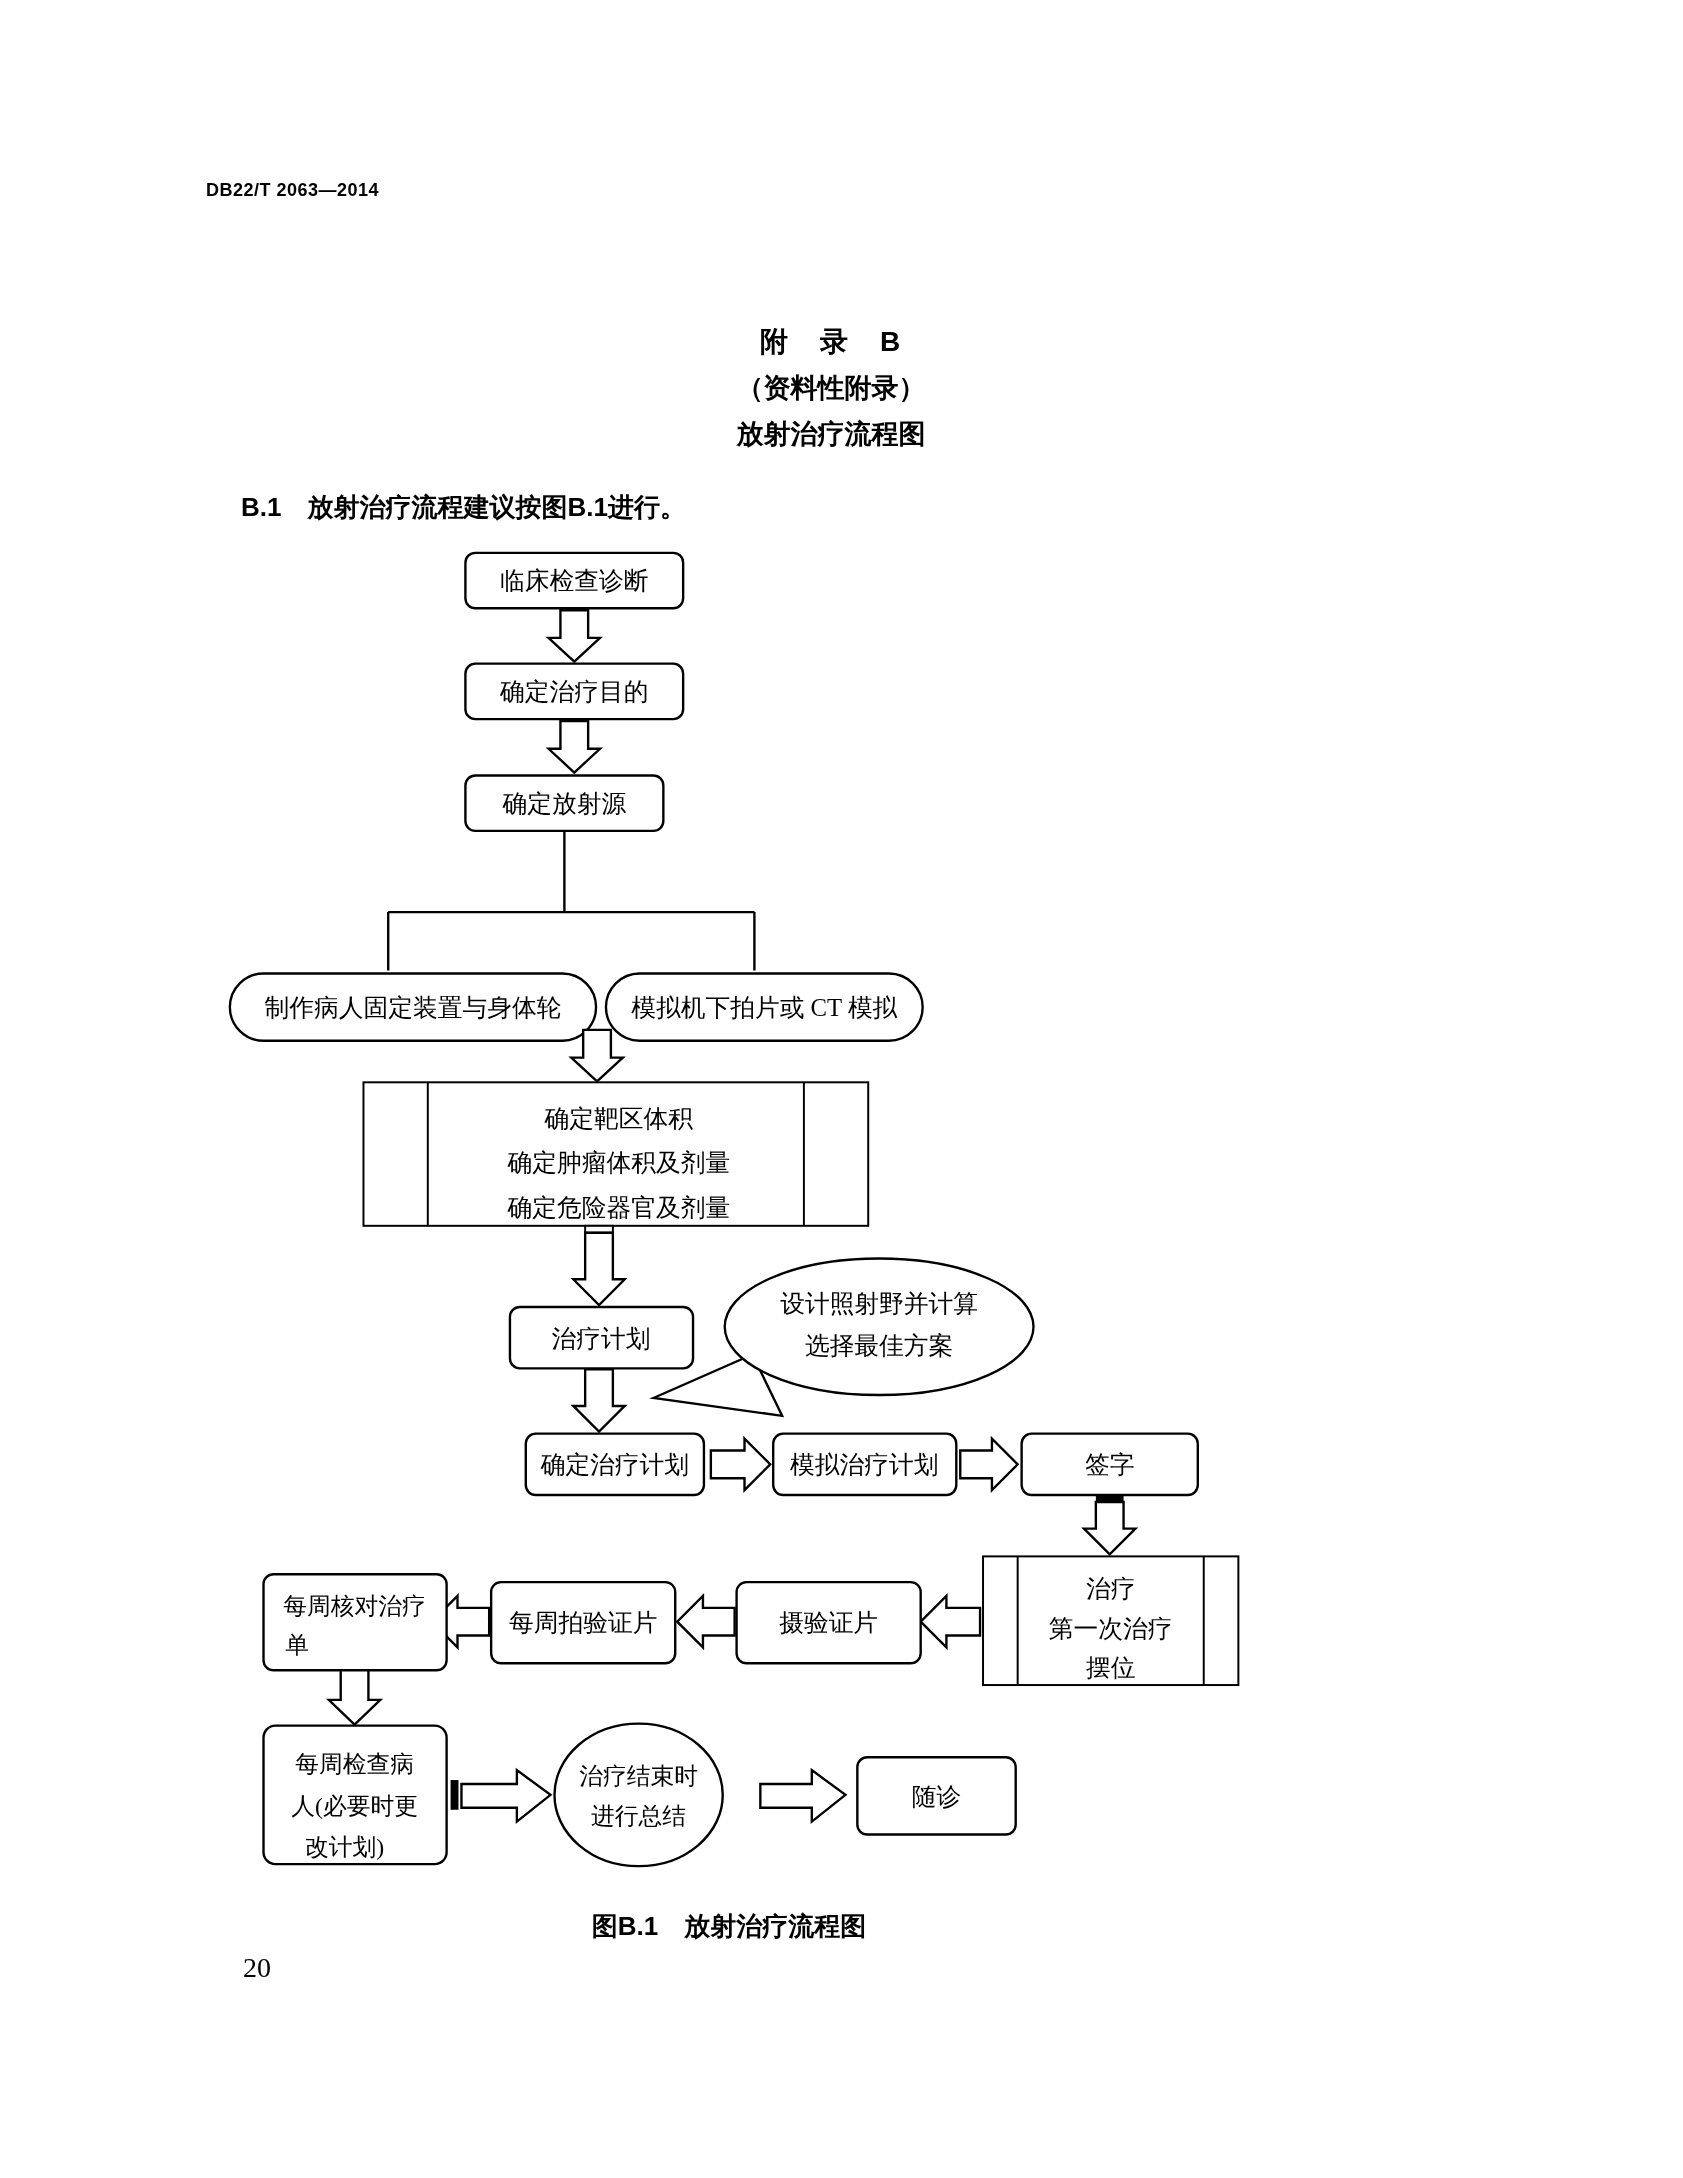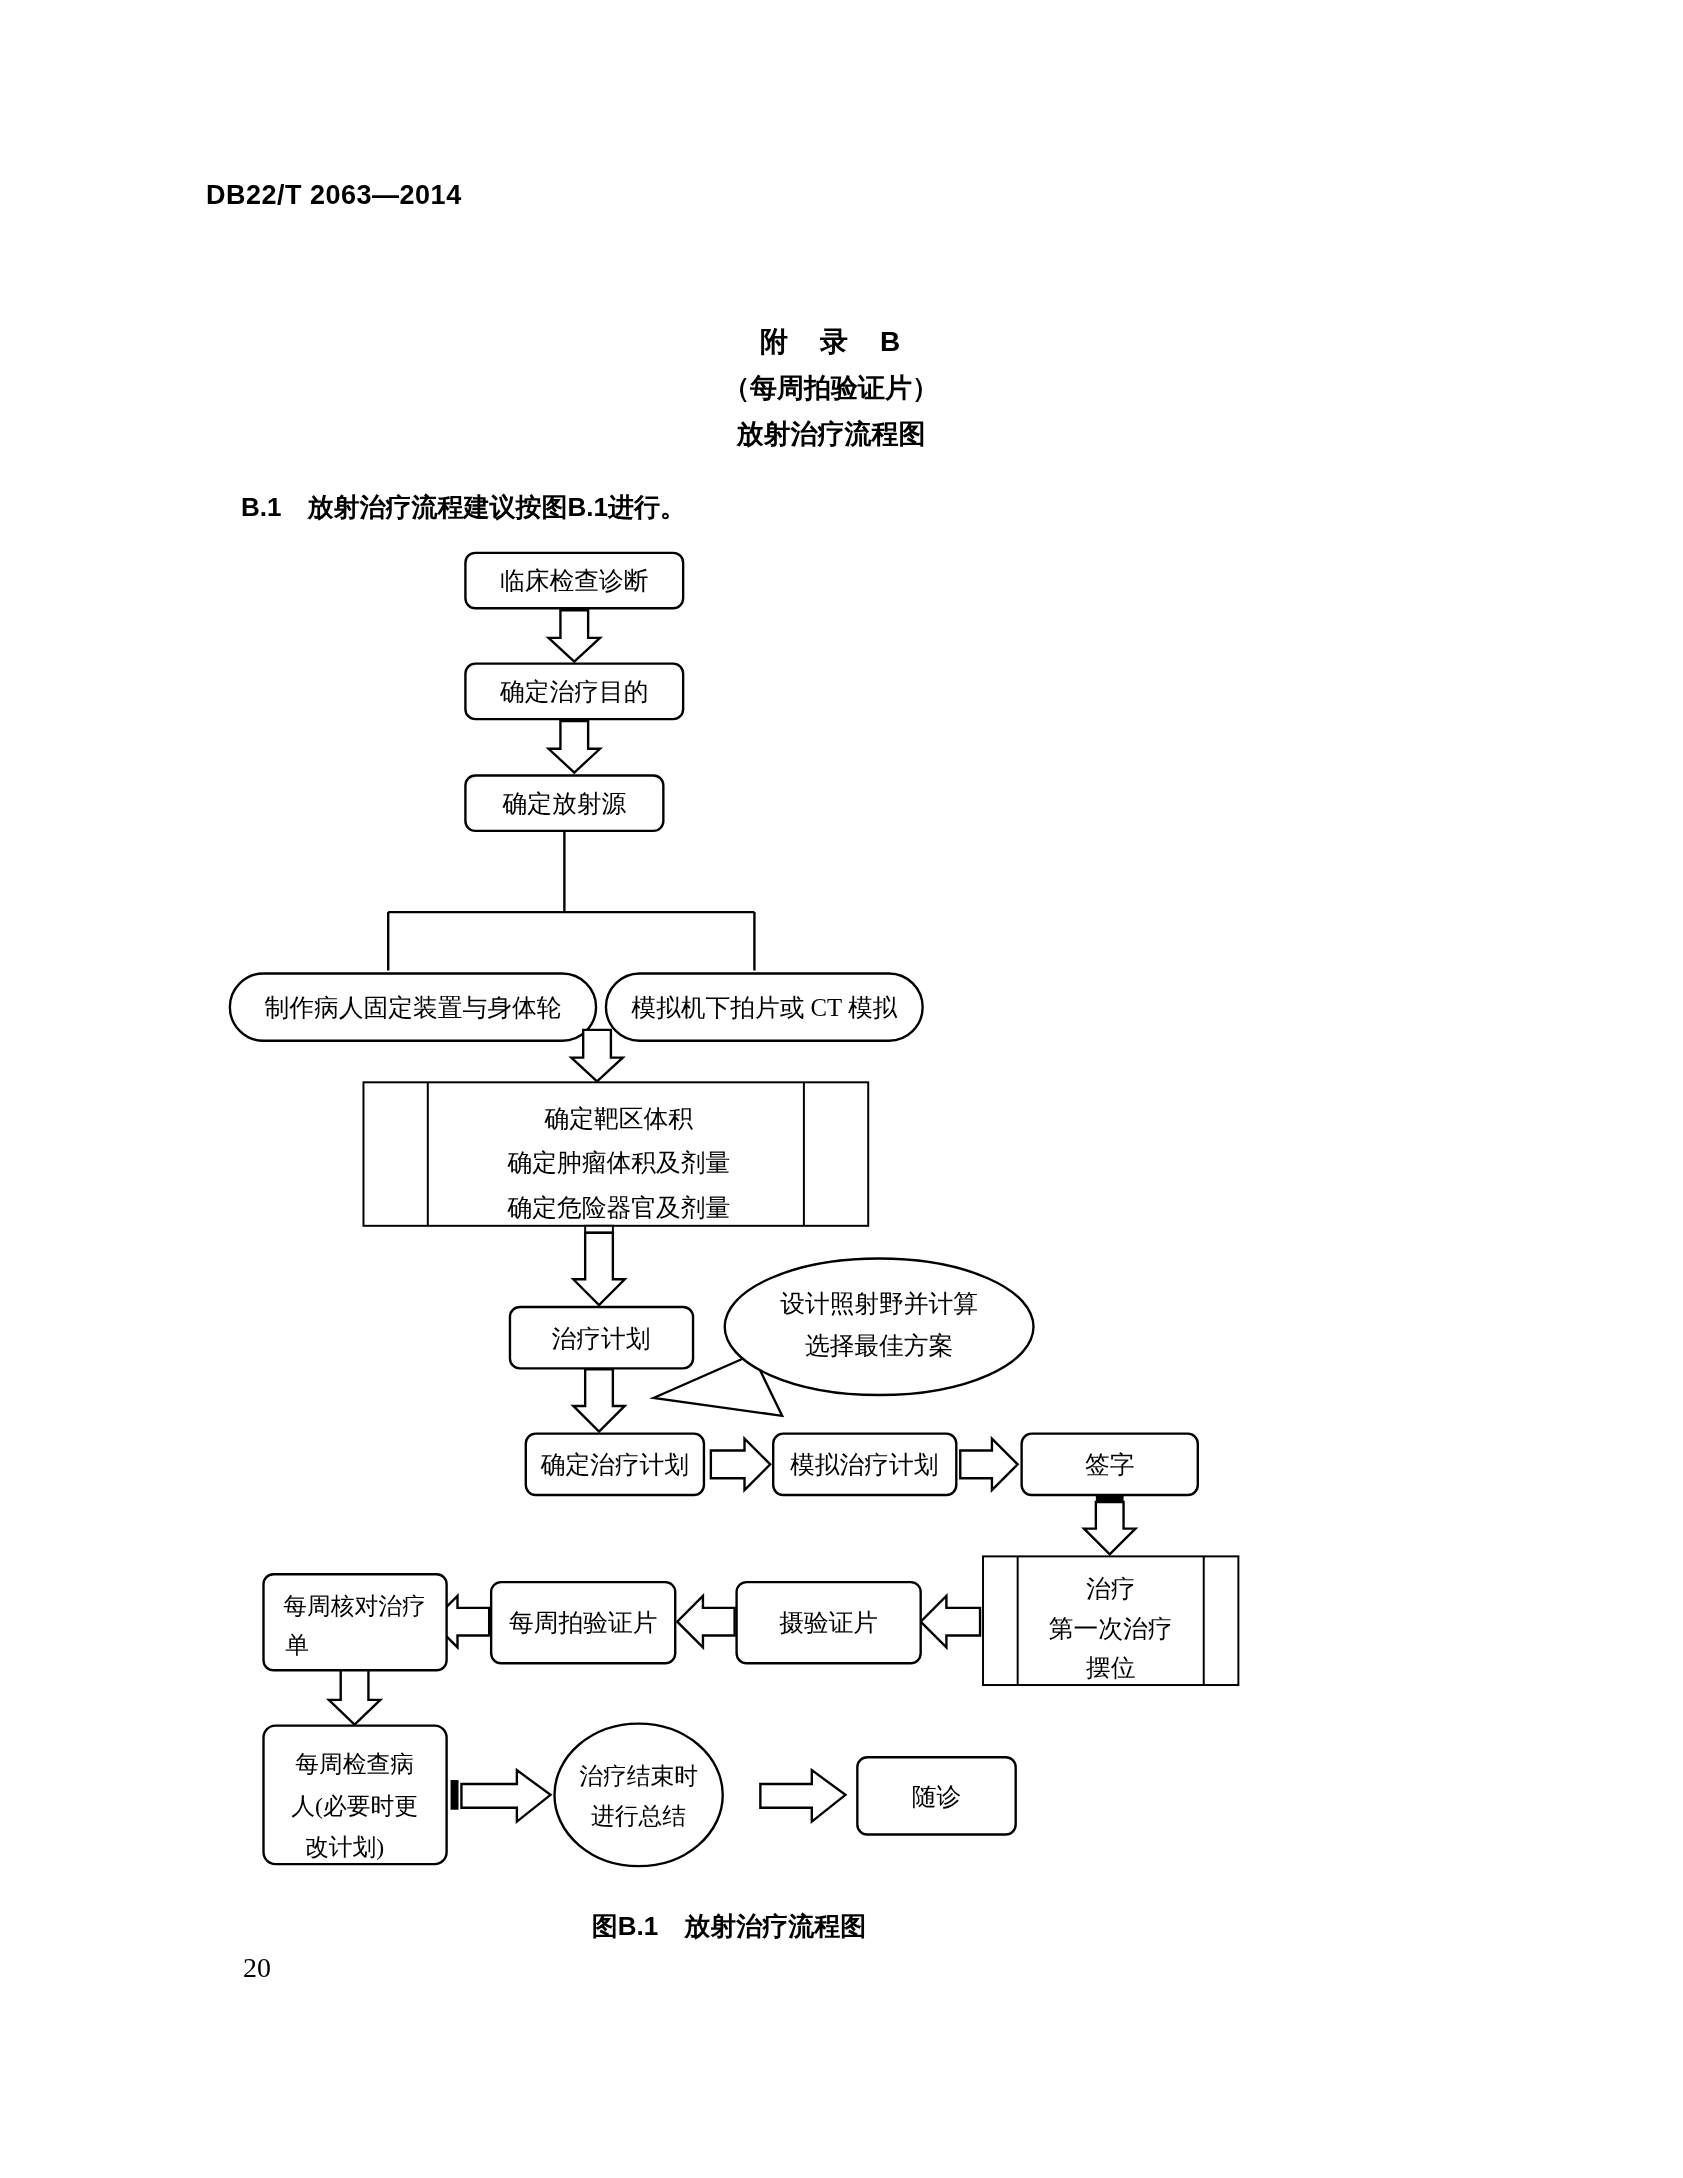--- a/index.html
+++ b/index.html
@@ -19,21 +19,21 @@
     position: absolute;
     inset: 0;
     width: 1683px;
     height: 2178px;
   }
   .doc-header {
     position: absolute;
     left: 206px;
     top: 180px;
     font-family: "Liberation Sans", "DejaVu Sans", sans-serif;
-    font-size: 27px;
+    font-size: 18px;
     font-weight: bold;
     letter-spacing: 0.5px;
     white-space: nowrap;
   }
   .appendix-block {
     position: absolute;
     left: 0;
     top: 319px;
     width: 1662px;
     text-align: center;
@@ -122,21 +122,21 @@
 </style>
 </head>
 <body>
 
 <div class="page">
 
   <div class="doc-header">DB22/T 2063—2014</div>
 
   <div class="appendix-block">
     <div class="appendix-title">附　录　B</div>
-    <div class="appendix-sub">（每周拍验证片）</div>
+    <div class="appendix-sub">（资料性附录）</div>
     <div class="appendix-name">放射治疗流程图</div>
   </div>
 
   <div class="clause">
     <span class="num">B.1</span><span>放射治疗流程建议按图B.1进行。</span>
   </div>
 
   <svg class="flow" viewBox="0 0 1700 1360">
 
     <rect class="shape" x="470" y="18" width="220" height="56" rx="10" ry="10"></rect>

